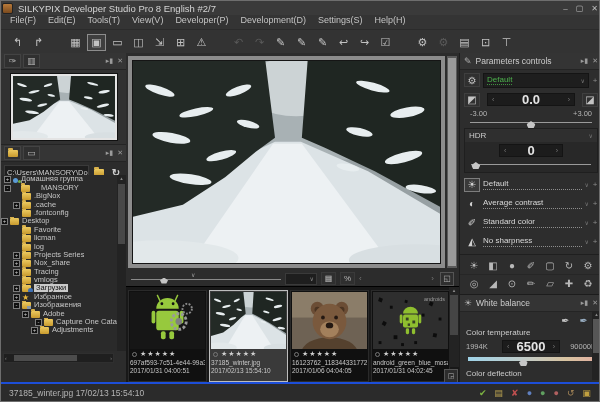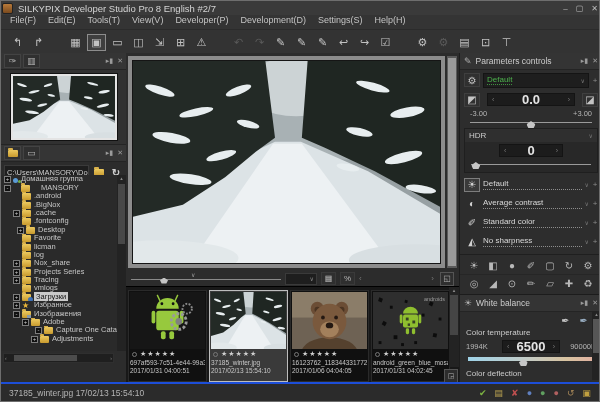--- a/index.html
+++ b/index.html
@@ -347,66 +347,61 @@
         <span class="tlabel">Домашняя группа</span>
       </div>
       <div class="trow" style="padding-left: 3px; gap: 8px;">
         <span class="texp">-</span>
         <span class="ticon i-folder"></span>
         <span class="tlabel">MANSORY</span>
       </div>
       <div class="trow" style="padding-left: 12px;">
         <span class="texp-sp"></span>
         <span class="ticon i-folder"></span>
-        <span class="tlabel">.android</span>
+        <span class="tlabel">.BigNox</span>
+      </div>
+      <div class="trow" style="padding-left: 12px;">
+        <span class="texp">+</span>
+        <span class="ticon i-folder"></span>
+        <span class="tlabel">.cache</span>
       </div>
       <div class="trow" style="padding-left: 12px;">
         <span class="texp-sp"></span>
         <span class="ticon i-folder"></span>
-        <span class="tlabel">.BigNox</span>
-      </div>
-      <div class="trow" style="padding-left: 12px;">
-        <span class="texp">+</span>
-        <span class="ticon i-folder"></span>
-        <span class="tlabel">.cache</span>
+        <span class="tlabel">.fontconfig</span>
+      </div>
+      <div class="trow" style="padding-left: 0;">
+        <span class="texp">+</span>
+        <span class="ticon i-folder"></span>
+        <span class="tlabel">Desktop</span>
       </div>
       <div class="trow" style="padding-left: 12px;">
         <span class="texp-sp"></span>
         <span class="ticon i-folder"></span>
-        <span class="tlabel">.fontconfig</span>
-      </div>
-      <div class="trow" style="padding-left: 16px;">
-        <span class="texp">+</span>
-        <span class="ticon i-folder"></span>
-        <span class="tlabel">Desktop</span>
+        <span class="tlabel">Favorite</span>
       </div>
       <div class="trow" style="padding-left: 12px;">
         <span class="texp-sp"></span>
         <span class="ticon i-folder"></span>
-        <span class="tlabel">Favorite</span>
+        <span class="tlabel">licman</span>
       </div>
       <div class="trow" style="padding-left: 12px;">
         <span class="texp-sp"></span>
         <span class="ticon i-folder"></span>
-        <span class="tlabel">licman</span>
-      </div>
-      <div class="trow" style="padding-left: 12px;">
-        <span class="texp-sp"></span>
-        <span class="ticon i-folder"></span>
         <span class="tlabel">log</span>
       </div>
       <div class="trow" style="padding-left: 12px;">
         <span class="texp">+</span>
         <span class="ticon i-folder"></span>
+        <span class="tlabel">Projects Series</span>
+      </div>
+      <div class="trow" style="padding-left: 12px;">
+        <span class="texp">+</span>
+        <span class="ticon i-folder"></span>
         <span class="tlabel">Nox_share</span>
-      </div>
-      <div class="trow" style="padding-left: 12px;">
-        <span class="texp">+</span>
-        <span class="ticon i-folder"></span>
-        <span class="tlabel">Projects Series</span>
       </div>
       <div class="trow" style="padding-left: 12px;">
         <span class="texp">+</span>
         <span class="ticon i-folder"></span>
         <span class="tlabel">Tracing</span>
       </div>
       <div class="trow" style="padding-left: 12px;">
         <span class="texp-sp"></span>
         <span class="ticon i-folder"></span>
         <span class="tlabel">vmlogs</span>

